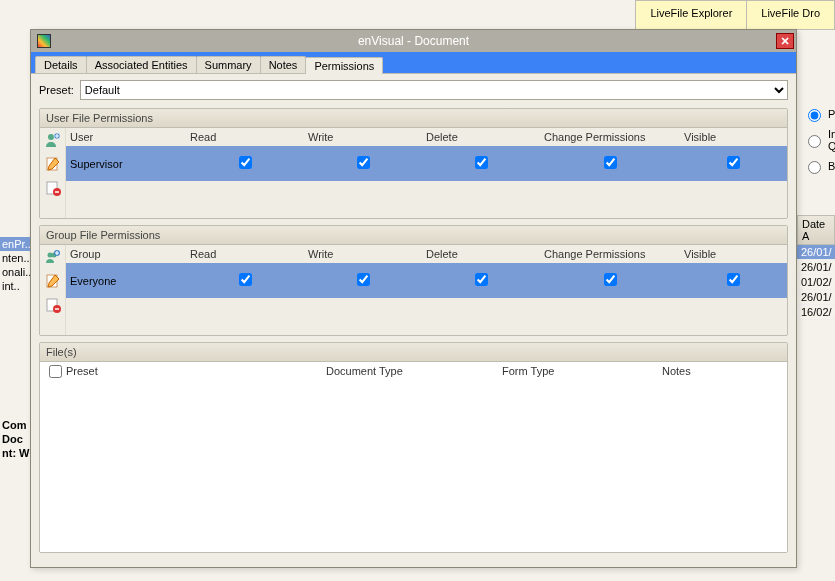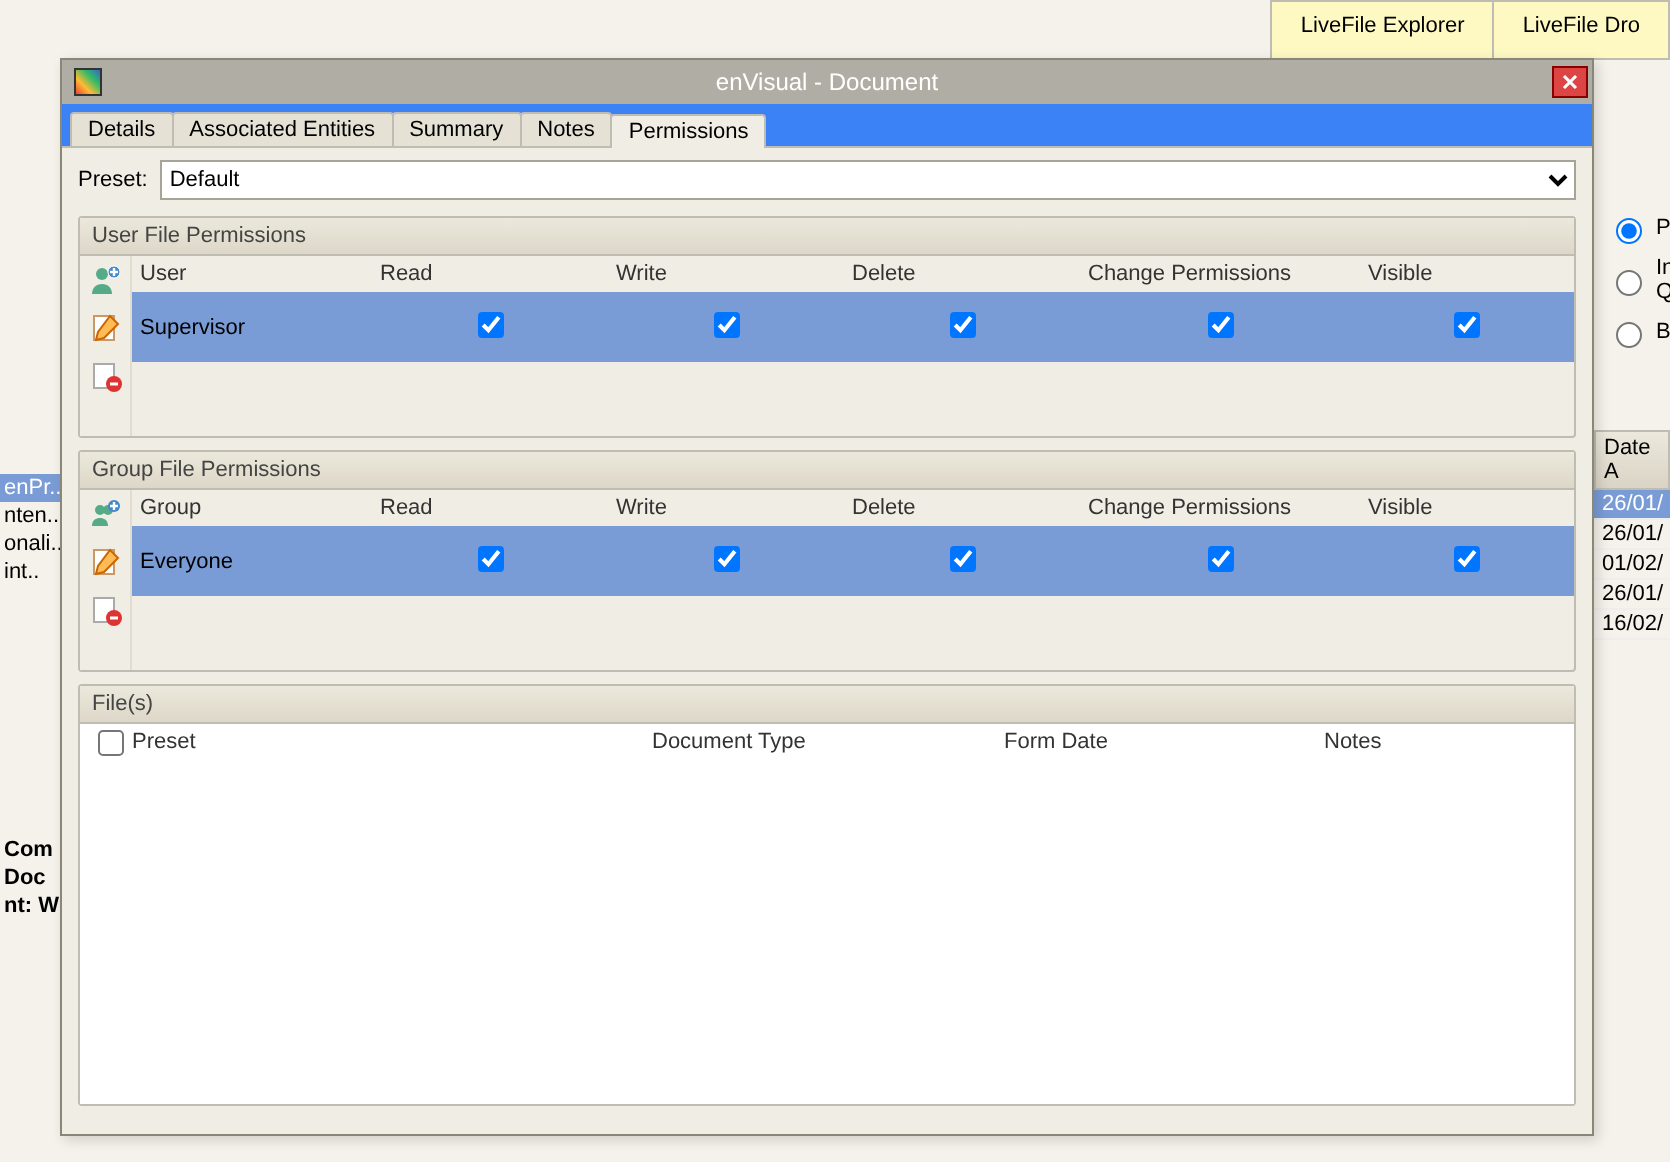--- a/index.html
+++ b/index.html
@@ -257,20 +257,20 @@
 
     <div class="panel files-panel">
       <div class="panel-header">File(s)</div>
       <div class="panel-body">
         <div class="files-header">
           <div class="files-col-check">
               <input type="checkbox" style="">
             </div>
           <div class="files-col-files">Preset</div>
           <div class="files-col-doctype">Document Type</div>
-          <div class="files-col-formtype">Form Date</div>
+          <div class="files-col-formtype">Form Type</div>
           <div class="files-col-notes">Notes</div>
         </div>
       </div>
     </div>
 
   </div>
 </div>
 
 </body></html>

